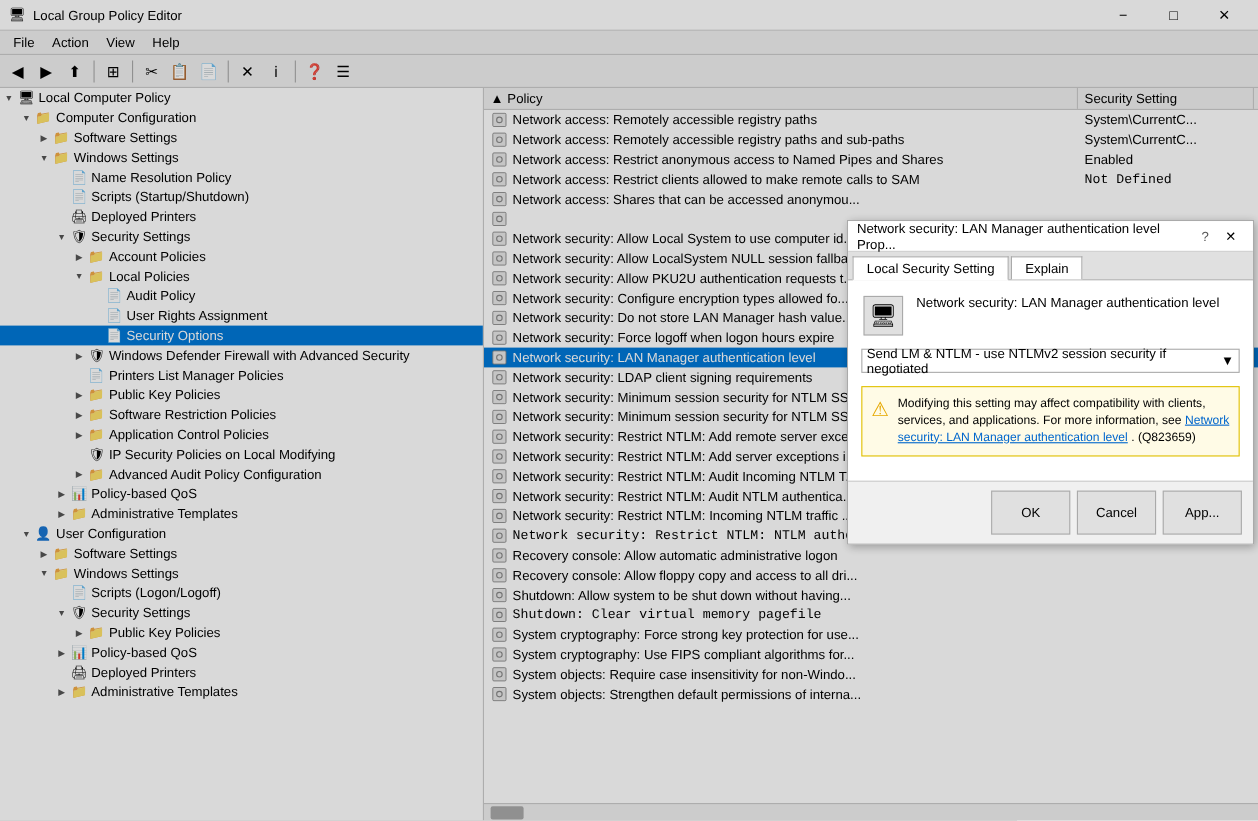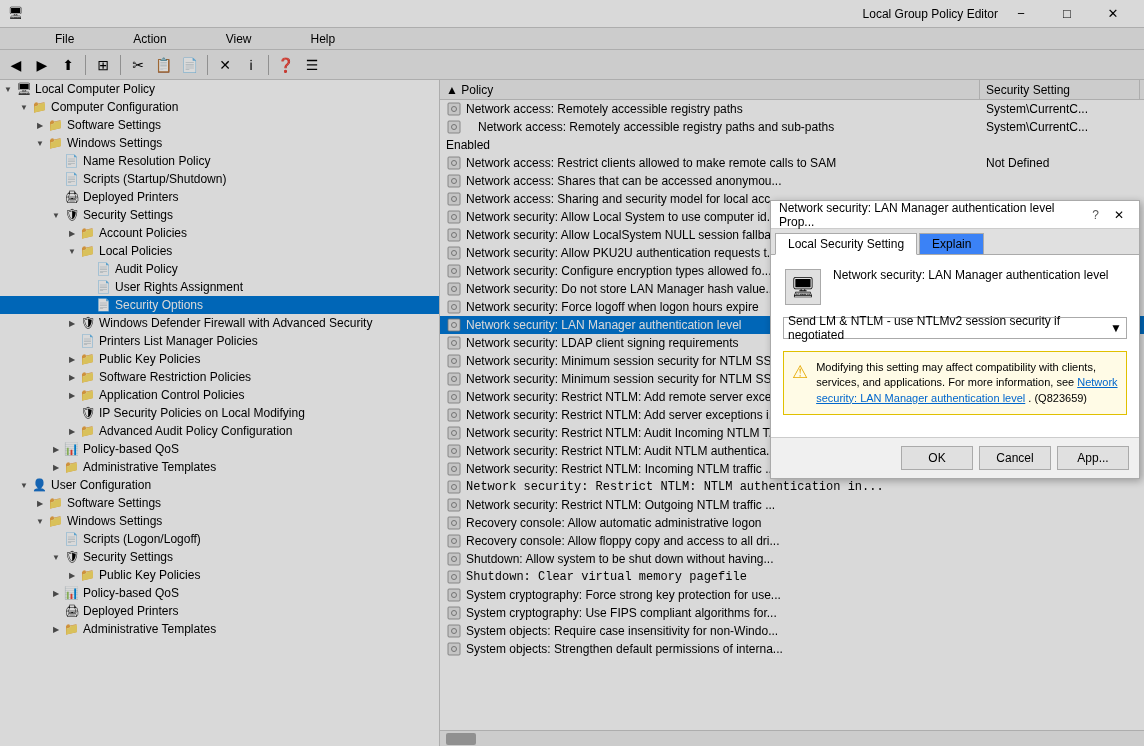--- a/index.html
+++ b/index.html
@@ -9,21 +9,21 @@
     .title-bar {
       background: #ffffff;
       border-bottom: 1px solid #ccc;
       display: flex;
       align-items: center;
       height: 28px;
       padding: 0 8px;
       user-select: none;
     }
     .title-bar-icon { width: 16px; height: 16px; margin-right: 6px; }
-    .title-bar-text { flex: 1; font-size: 12px; color: #000; text-align: right; }
+    .title-bar-text { flex: 1; font-size: 12px; color: #000; }
     .title-bar-controls { display: flex; gap: 0; }
     .title-bar-btn {
       width: 46px; height: 28px;
       border: none; background: transparent;
       cursor: pointer; font-size: 13px;
       display: flex; align-items: center; justify-content: center;
     }
 
     
     .menu-bar {
@@ -31,21 +31,20 @@
       border-bottom: 1px solid #ccc;
       display: flex;
       height: 22px;
       align-items: center;
       padding: 0 4px;
     }
     .menu-item {
       padding: 2px 8px;
       cursor: pointer;
       font-size: 12px;
-      margin-left: 43px;
     }
 
     
     .toolbar {
       background: #f0f0f0;
       border-bottom: 1px solid #ccc;
       display: flex;
       align-items: center;
       height: 30px;
       padding: 2px 4px;
@@ -202,21 +201,21 @@
       border-bottom: 1px solid #aaa;
       background: #e0e0e0;
       padding: 4px 4px 0;
     }
     .dialog-tab {
       padding: 3px 12px;
       font-size: 12px;
       cursor: pointer;
       border: 1px solid #aaa;
       border-bottom: none;
-      background: #3b82f6;
+      background: #ffffff;
       margin-right: 2px;
     }
     .dialog-tab.active {
       background: #fff;
       border-bottom: 1px solid #fff;
       margin-bottom: -1px;
       z-index: 1;
     }
     .dialog-body {
       padding: 12px;
@@ -257,21 +256,21 @@
     .dialog-link { color: #0066cc; text-decoration: underline; cursor: pointer; }
     .dialog-footer {
       display: flex;
       justify-content: flex-end;
       padding: 8px 10px;
       gap: 6px;
       border-top: 1px solid #ccc;
       background: #f0f0f0;
     }
     .dialog-btn {
-      min-width: 72px; height: 24px;
+      min-width: 72px; height: 40px;
       border: 1px solid #aaa; background: #e0e0e0;
       cursor: pointer; font-size: 12px;
       padding: 0 10px;
     }
   </style>
 </head>
 <body>
 
 <div class="title-bar">
   <span class="title-bar-icon">🖥</span>
@@ -487,45 +486,54 @@
               <svg width="14" height="14" viewBox="0 0 14 14">
                 <rect x="1" y="1" width="12" height="12" rx="1" fill="#e8e8e8" stroke="#888" stroke-width="0.8"></rect>
                 <circle cx="7" cy="7" r="2.5" fill="none" stroke="#888" stroke-width="1"></circle>
               </svg>
             </span>
             <span>Network access: Remotely accessible registry paths</span>
           </div>
           <div class="list-cell" style="width: 160px;">System\CurrentC...</div>
         </div>
         <div class="list-row">
-          <div class="list-cell" style="width: 540px; min-width: 540px; gap: 12px;">
+          <div class="list-cell" style="width: 540px; min-width: 540px;">
             <span class="list-row-icon">
               <svg width="14" height="14" viewBox="0 0 14 14">
                 <rect x="1" y="1" width="12" height="12" rx="1" fill="#e8e8e8" stroke="#888" stroke-width="0.8"></rect>
                 <circle cx="7" cy="7" r="2.5" fill="none" stroke="#888" stroke-width="1"></circle>
               </svg>
             </span>
             <span>Network access: Remotely accessible registry paths and sub-paths</span>
           </div>
           <div class="list-cell" style="width: 160px;">System\CurrentC...</div>
         </div>
         <div class="list-row">
+          <div class="list-cell" style="width: 540px; min-width: 540px;">
+            <span class="list-row-icon">
+              <svg width="14" height="14" viewBox="0 0 14 14">
+                <rect x="1" y="1" width="12" height="12" rx="1" fill="#e8e8e8" stroke="#888" stroke-width="0.8"></rect>
+                <circle cx="7" cy="7" r="2.5" fill="none" stroke="#888" stroke-width="1"></circle>
+              </svg>
+            </span>
+            <span>Network access: Restrict anonymous access to Named Pipes and Shares</span>
+          </div>
           <div class="list-cell" style="width: 160px;">Enabled</div>
         </div>
         <div class="list-row">
           <div class="list-cell" style="width: 540px; min-width: 540px;">
             <span class="list-row-icon">
               <svg width="14" height="14" viewBox="0 0 14 14">
                 <rect x="1" y="1" width="12" height="12" rx="1" fill="#e8e8e8" stroke="#888" stroke-width="0.8"></rect>
                 <circle cx="7" cy="7" r="2.5" fill="none" stroke="#888" stroke-width="1"></circle>
               </svg>
             </span>
             <span>Network access: Restrict clients allowed to make remote calls to SAM</span>
           </div>
-          <div class="list-cell" style="width: 160px;">Not Defined</div>
+          <div class="list-cell" style="width: 160px; font-family: Liberation Mono, monospace;">Not Defined</div>
         </div>
         <div class="list-row">
           <div class="list-cell" style="width: 540px; min-width: 540px;">
             <span class="list-row-icon">
               <svg width="14" height="14" viewBox="0 0 14 14">
                 <rect x="1" y="1" width="12" height="12" rx="1" fill="#e8e8e8" stroke="#888" stroke-width="0.8"></rect>
                 <circle cx="7" cy="7" r="2.5" fill="none" stroke="#888" stroke-width="1"></circle>
               </svg>
             </span>
             <span>Network access: Shares that can be accessed anonymou...</span>
@@ -533,21 +541,20 @@
           <div class="list-cell" style="width: 160px;"></div>
         </div>
         <div class="list-row">
           <div class="list-cell" style="width: 540px; min-width: 540px;">
             <span class="list-row-icon">
               <svg width="14" height="14" viewBox="0 0 14 14">
                 <rect x="1" y="1" width="12" height="12" rx="1" fill="#e8e8e8" stroke="#888" stroke-width="0.8"></rect>
                 <circle cx="7" cy="7" r="2.5" fill="none" stroke="#888" stroke-width="1"></circle>
               </svg>
             </span>
-            <span>Network access: Sharing and security model for local acc...</span>
           </div>
           <div class="list-cell" style="width: 160px;"></div>
         </div>
         <div class="list-row">
           <div class="list-cell" style="width: 540px; min-width: 540px;">
             <span class="list-row-icon">
               <svg width="14" height="14" viewBox="0 0 14 14">
                 <rect x="1" y="1" width="12" height="12" rx="1" fill="#e8e8e8" stroke="#888" stroke-width="0.8"></rect>
                 <circle cx="7" cy="7" r="2.5" fill="none" stroke="#888" stroke-width="1"></circle>
               </svg>
@@ -726,32 +733,20 @@
         </div>
         <div class="list-row">
           <div class="list-cell" style="width: 540px; min-width: 540px; font-family: Liberation Mono, monospace;">
             <span class="list-row-icon">
               <svg width="14" height="14" viewBox="0 0 14 14">
                 <rect x="1" y="1" width="12" height="12" rx="1" fill="#e8e8e8" stroke="#888" stroke-width="0.8"></rect>
                 <circle cx="7" cy="7" r="2.5" fill="none" stroke="#888" stroke-width="1"></circle>
               </svg>
             </span>
             <span>Network security: Restrict NTLM: NTLM authentication in...</span>
-          </div>
-          <div class="list-cell" style="width: 160px;"></div>
-        </div>
-        <div class="list-row">
-          <div class="list-cell" style="width: 540px; min-width: 540px;">
-            <span class="list-row-icon">
-              <svg width="14" height="14" viewBox="0 0 14 14">
-                <rect x="1" y="1" width="12" height="12" rx="1" fill="#e8e8e8" stroke="#888" stroke-width="0.8"></rect>
-                <circle cx="7" cy="7" r="2.5" fill="none" stroke="#888" stroke-width="1"></circle>
-              </svg>
-            </span>
-            <span>Network security: Restrict NTLM: Outgoing NTLM traffic ...</span>
           </div>
           <div class="list-cell" style="width: 160px;"></div>
         </div>
         <div class="list-row">
           <div class="list-cell" style="width: 540px; min-width: 540px;">
             <span class="list-row-icon">
               <svg width="14" height="14" viewBox="0 0 14 14">
                 <rect x="1" y="1" width="12" height="12" rx="1" fill="#e8e8e8" stroke="#888" stroke-width="0.8"></rect>
                 <circle cx="7" cy="7" r="2.5" fill="none" stroke="#888" stroke-width="1"></circle>
               </svg>

